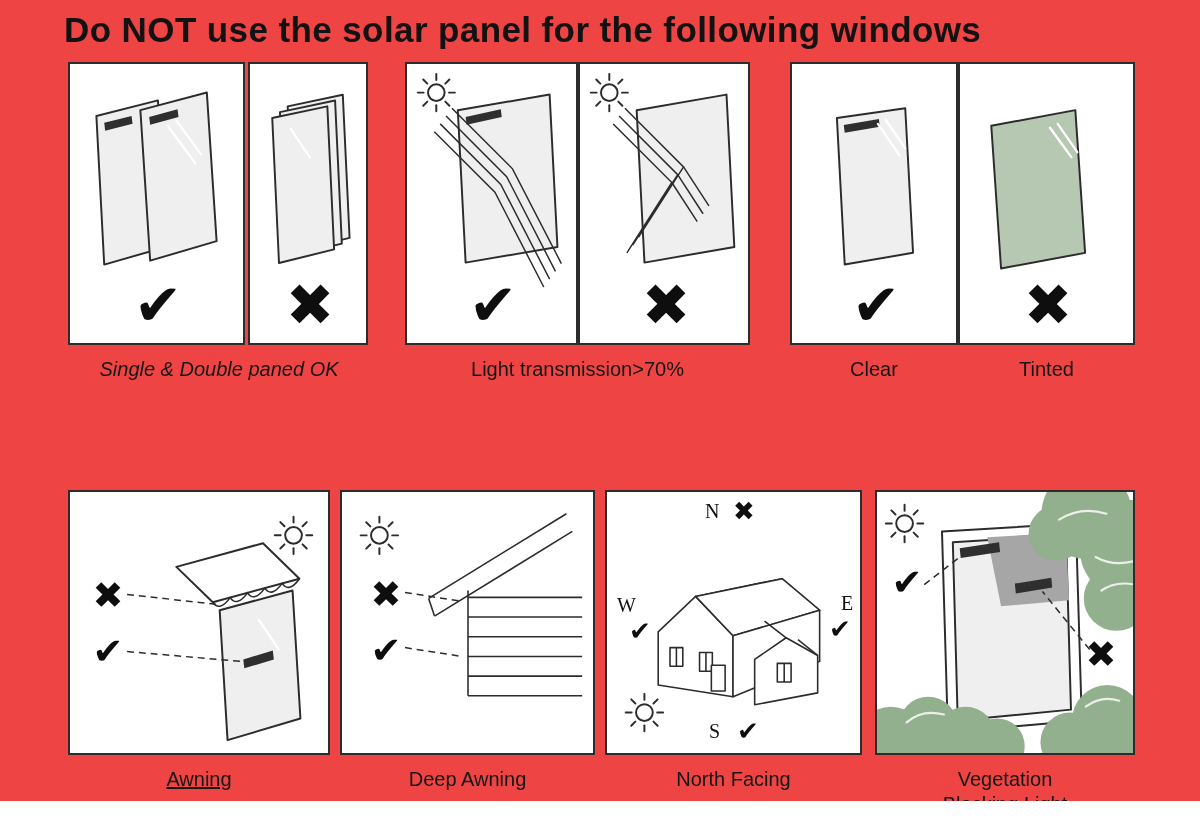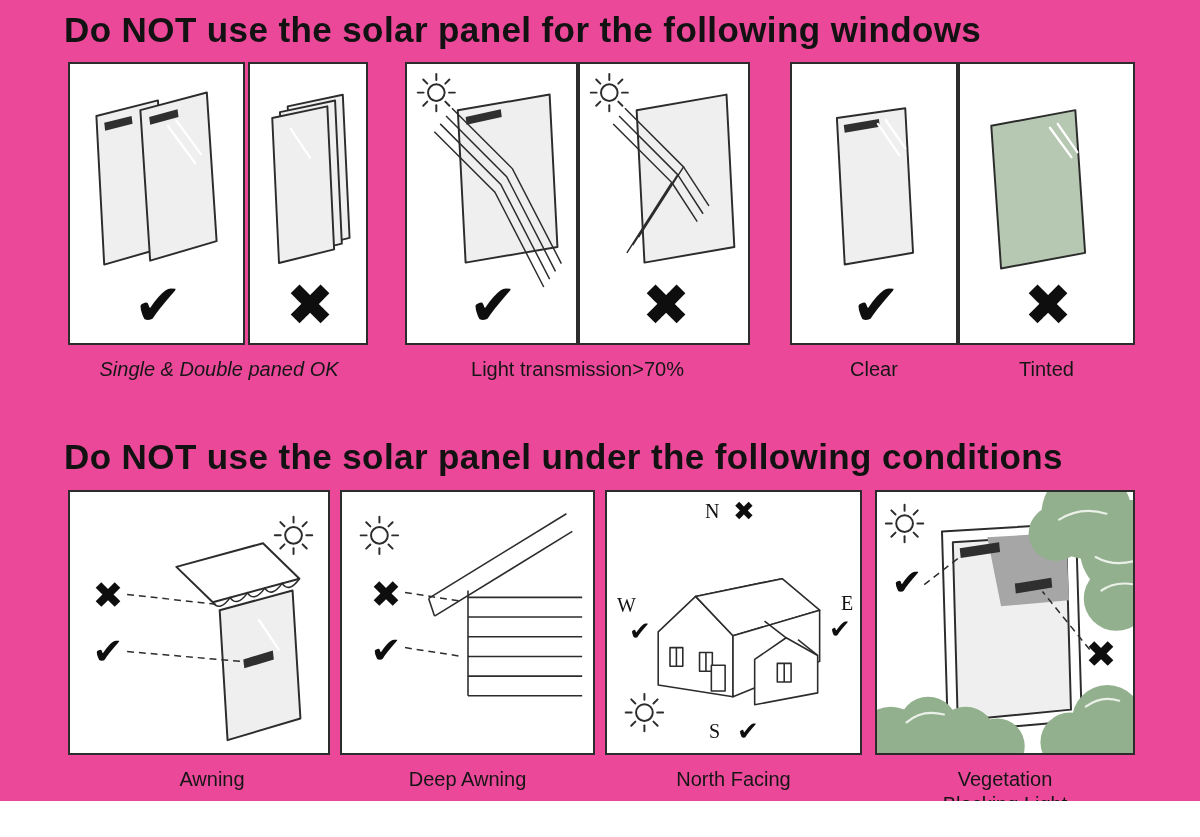--- a/index.html
+++ b/index.html
@@ -1,17 +1,17 @@
 <!DOCTYPE html>
 <html><head>
 <meta charset="utf-8">
 <style>
   * { margin:0; padding:0; box-sizing:border-box; }
   body { background:#ffffff; }
-  .canvas { position:relative; width:1200px; height:801px; background:#ec4899;
+  .canvas { position:relative; width:1200px; height:801px; background:#ef4444;
             font-family:"Liberation Sans", sans-serif; color:#141414; overflow:hidden; }
   .title { position:absolute; font-size:35px; font-weight:700; letter-spacing:.4px; white-space:nowrap; color:#121212; }
   .panel { position:absolute; border:2px solid #2c2c2c; background:#ffffff; overflow:hidden; }
   .panel svg { position:absolute; left:0; top:0; width:100%; height:100%; }
   .caption { position:absolute; font-size:20px; text-align:center; color:#161616; line-height:1.25; }
   .mark { position:absolute; line-height:1; text-align:center; color:#0e0e0e; font-family:"DejaVu Sans", sans-serif; }
   .mark-lg { font-size:58px; width:60px; }
   .mark-sm { font-size:37px; width:44px; }
   .mark-xs { font-size:26px; width:30px; }
   .compass { position:absolute; font-family:"Liberation Serif", serif; font-size:20px; color:#111; }
@@ -134,21 +134,20 @@
       </g>
     </svg>
     <div class="mark mark-lg" style="left:58px; top:212px;">✖</div>
   </div>
 
   <div class="caption" style="left:68px;  top:357px; width:302px;font-style:italic;">Single &amp; Double paned OK</div>
   <div class="caption" style="left:405px; top:357px; width:345px;">Light transmission&gt;70%</div>
   <div class="caption" style="left:790px; top:357px; width:168px;">Clear</div>
   <div class="caption" style="left:958px; top:357px; width:177px;">Tinted</div>
 
-  <div class="title" style="left:64px; top:437px;">Do NOT use the solar panel under the following conditions</div>
 
   <div class="panel" style="left:68px; top:490px; width:262px; height:265px;">
     <svg viewBox="0 0 262 265">
       <use href="#sun-def" x="227" y="44"></use>
       <g>
         <polygon class="pane" points="152,120 226,100 234,230 160,252"></polygon>
         <polygon class="bar" points="176,170 206,161 207,170 177,179"></polygon>
         <line class="hl" x1="192" y1="130" x2="212" y2="160"></line>
       </g>
       <g>
@@ -244,18 +243,18 @@
         <path class="leafline" d="M30,234 q16,-14 38,-8"></path>
         <path class="leafline" d="M212,218 q16,-12 34,-6"></path>
       </g>
       <line class="dash" x1="48" y1="94" x2="88" y2="63"></line>
       <line class="dash" x1="216" y1="160" x2="168" y2="101"></line>
     </svg>
     <div class="mark mark-sm" style="left:8px; top:72px;">✔</div>
     <div class="mark mark-sm" style="left:202px; top:144px;">✖</div>
   </div>
 
-  <div class="caption" style="left:81px;  top:767px; width:262px;">Awning</div>
+  <div class="caption" style="left:68px;  top:767px; width:262px;text-decoration:underline;">Awning</div>
   <div class="caption" style="left:340px; top:767px; width:255px;">Deep Awning</div>
   <div class="caption" style="left:605px; top:767px; width:257px;text-align:center;">North Facing</div>
   <div class="caption" style="left:920px; top:767px; width:170px;">Vegetation Blocking Light</div>
 
 </div>
 
 </body></html>

